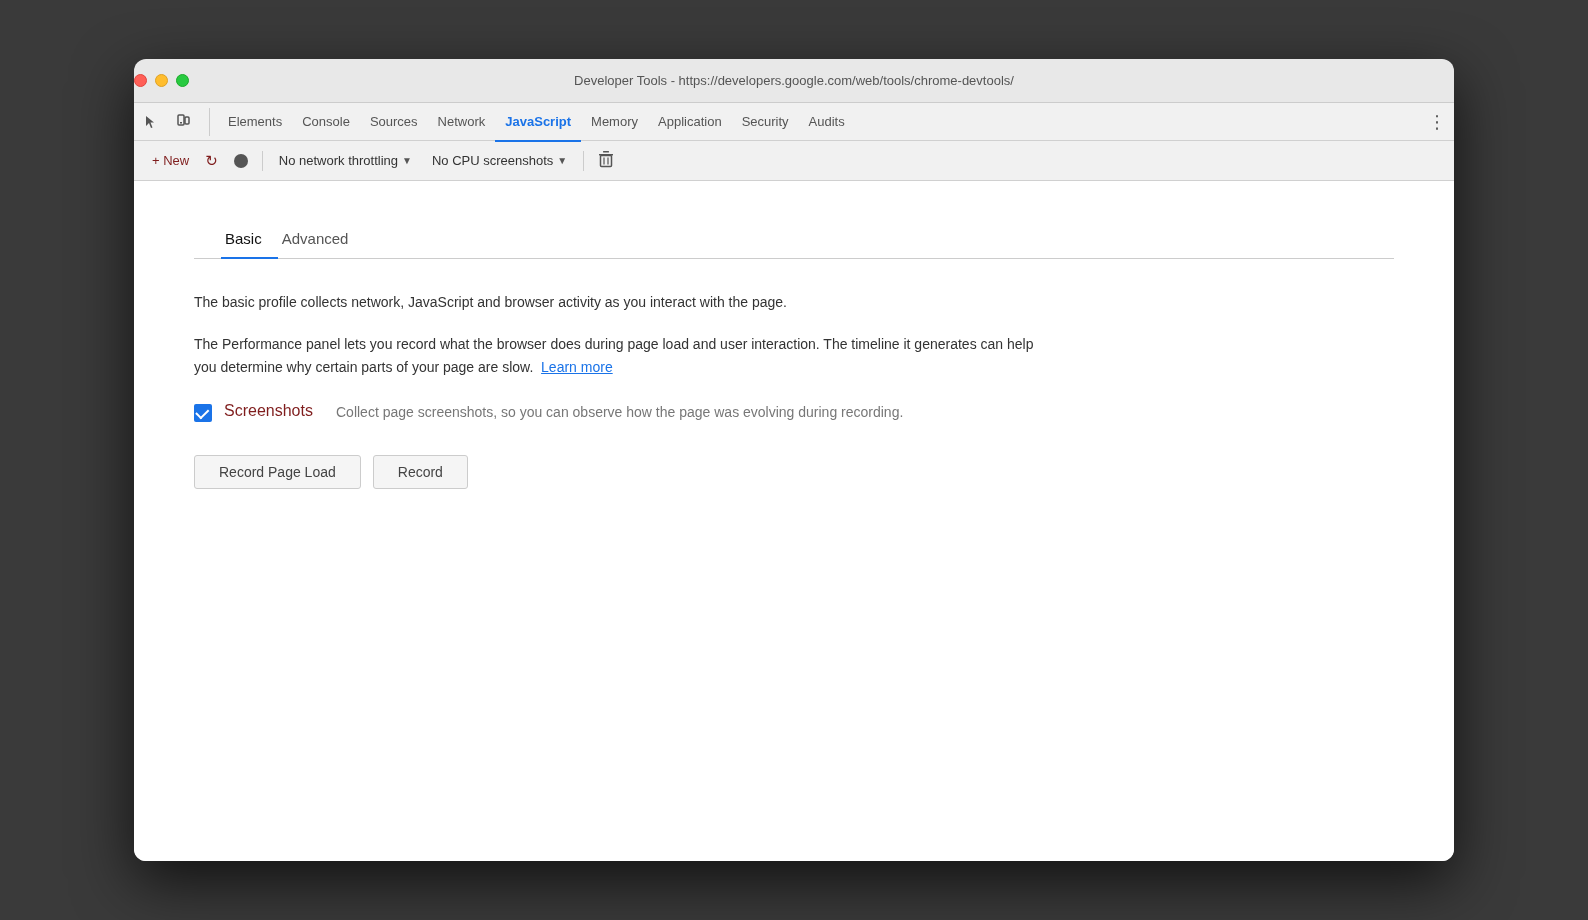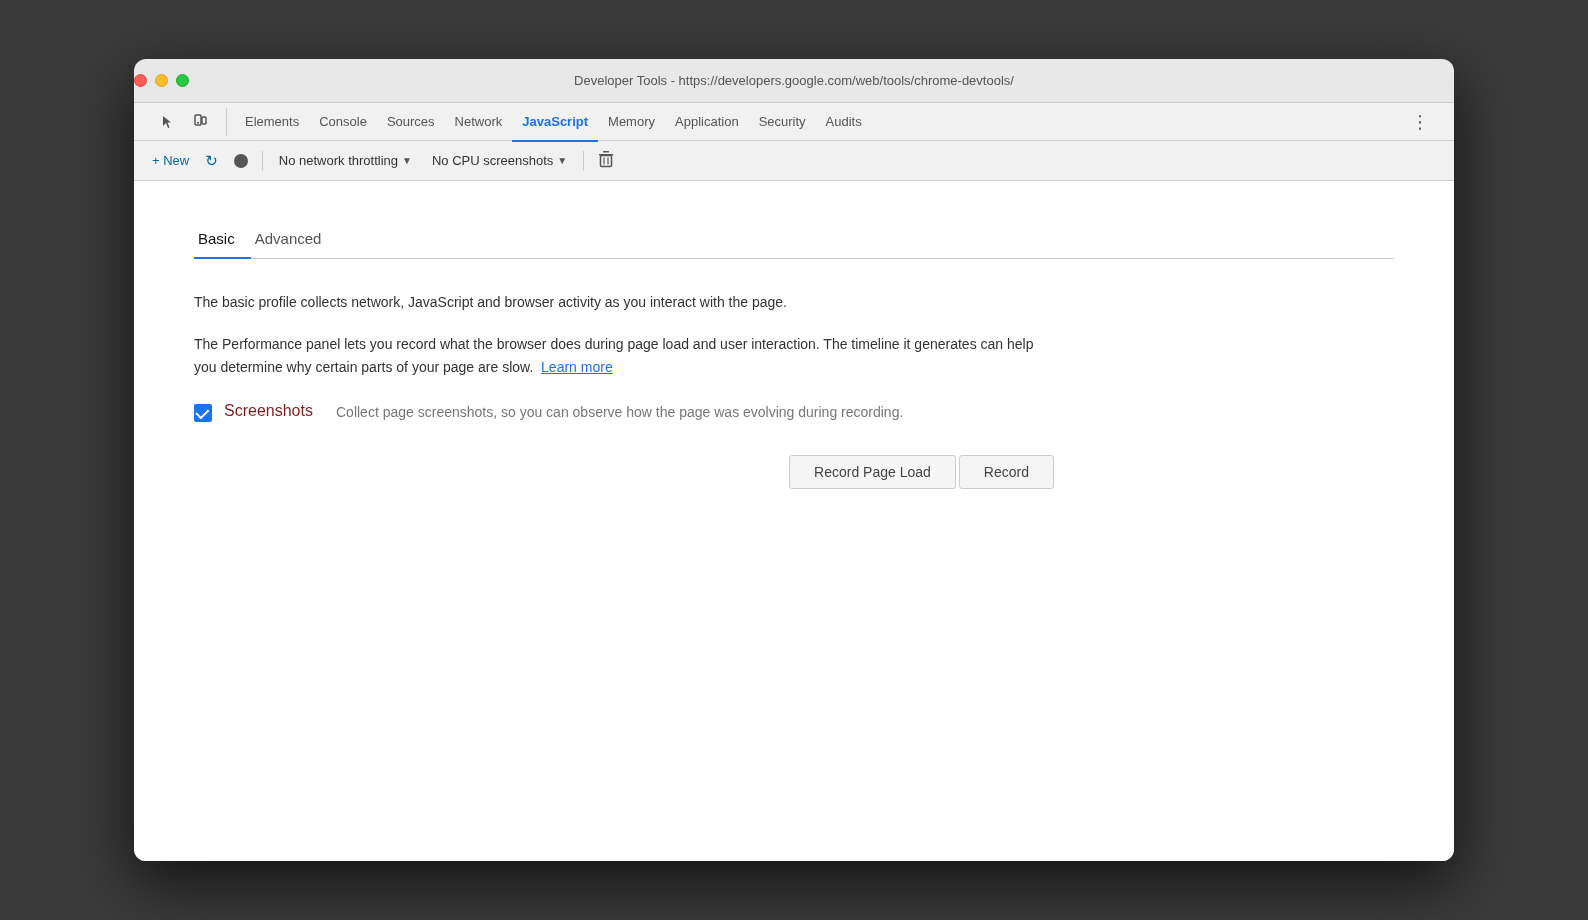--- a/index.html
+++ b/index.html
@@ -60,21 +60,21 @@
     .devtools-chrome {
       background: #f1f1f1;
     }
 
     
     .tab-bar {
       display: flex;
       align-items: center;
       background: #f1f1f1;
       border-bottom: 1px solid #d0d0d0;
-      padding: 0 20px;
+      padding: 0 3px;
       height: 38px;
       gap: 0;
     }
 
     .tab-icons {
       display: flex;
       align-items: center;
       gap: 4px;
       margin-right: 8px;
       padding-right: 12px;
@@ -149,21 +149,21 @@
     .toolbar-btn {
       display: flex;
       align-items: center;
       gap: 4px;
       padding: 4px 6px;
       border: none;
       background: transparent;
       cursor: pointer;
       border-radius: 3px;
       font-size: 13px;
-      color: #0369a1;
+      color: #7f1d1d;
     }
 
     .toolbar-separator {
       width: 1px;
       height: 20px;
       background: #ccc;
       margin: 0 4px;
     }
 
     .toolbar-record-dot {
@@ -222,20 +222,21 @@
       cursor: pointer;
       color: #555;
       border-bottom: 2px solid transparent;
       position: relative;
       bottom: -1px;
     }
     .inner-tab.active {
       color: #111;
       border-bottom: 2px solid #1a73e8;
       font-weight: 500;
+      margin-left: 27px;
     }
 
     
     .content-body {
       max-width: 860px;
     }
 
     .description-text {
       font-size: 14px;
       color: #333;
@@ -286,23 +287,22 @@
 
     .screenshot-desc {
       font-size: 14px;
       color: #777;
       line-height: 1.5;
     }
 
     
     .action-buttons {
       display: flex;
-      gap: 3px;
+      gap: 12px;
       margin-top: 8px;
-      justify-content: flex-end;
     }
 
     .action-btn {
       padding: 8px 24px;
       border: 1px solid #ccc;
       background: #f5f5f5;
       border-radius: 3px;
       font-size: 14px;
       color: #444;
       cursor: pointer;

